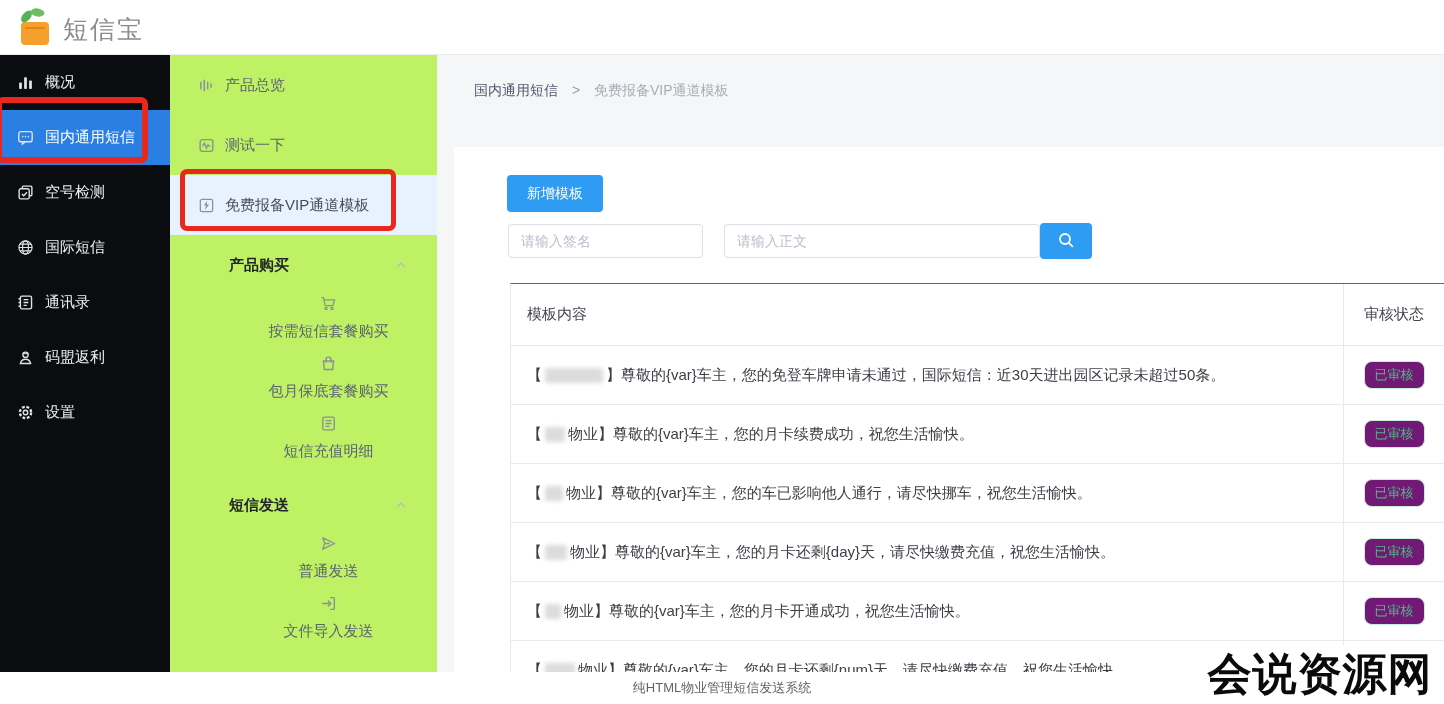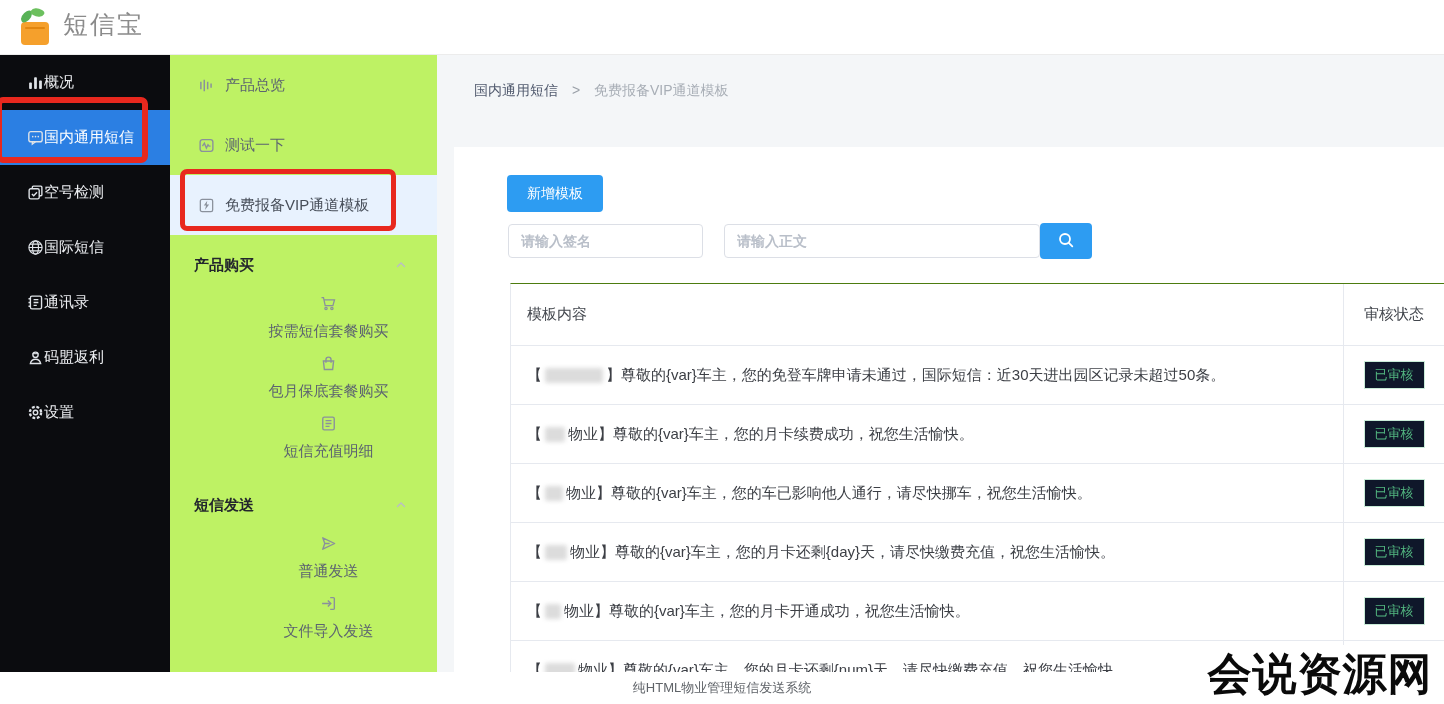--- a/index.html
+++ b/index.html
@@ -3,84 +3,84 @@
 <meta charset="utf-8">
 <style>
   html,body{margin:0;padding:0;background:#fff;}
   *{box-sizing:border-box;}
   .stage{position:relative;width:1444px;height:704px;overflow:hidden;background:#fff;
          font-family:"Liberation Sans","DejaVu Sans",sans-serif;}
 
   
   .topbar{position:absolute;left:0;top:0;width:1444px;height:55px;background:#fff;
           border-bottom:1px solid #ececec;display:flex;align-items:center;padding-left:18px;z-index:2;}
-  .logo{display:flex;align-items:flex-start;gap:9px;cursor:pointer;}
+  .logo{display:flex;align-items:flex-end;gap:9px;cursor:pointer;}
   .logo-icon{position:relative;width:36px;height:38px;}
   .logo-box{position:absolute;left:3px;bottom:1px;width:28px;height:23px;background:#f5a02c;border-radius:4px;}
   .logo-box:after{content:"";position:absolute;left:4px;top:5px;width:20px;height:2px;background:#e2860f;border-radius:2px;}
   .leaf{position:absolute;width:13px;height:9px;background:#58b257;border-radius:70% 30% 70% 30%;}
   .leaf.l1{left:2px;top:4px;transform:rotate(-28deg);}
   .leaf.l2{left:13px;top:0;transform:rotate(30deg);background:#6cc05e;}
   .logo-text{font-size:25px;color:#8b8b8b;letter-spacing:2px;}
 
   
   .dark-side{position:absolute;left:0;top:55px;width:170px;height:617px;background:#0b0c0f;z-index:2;}
-  .side-item{height:55px;display:flex;align-items:center;padding-left:27px;
+  .side-item{height:55px;display:flex;align-items:center;gap:11px;padding-left:17px;
              color:#eceef1;font-size:15px;cursor:pointer;white-space:nowrap;}
   .side-item .ic{width:17px;height:17px;color:#dfe3e8;flex:none;display:inline-flex;}
   .side-item .ic svg{width:100%;height:100%;}
   .side-item.active{background:#2b7fe3;color:#fff;}
 
   
   .submenu{position:absolute;left:170px;top:55px;width:267px;height:617px;background:#bef264;z-index:2;}
   .sub-item{height:60px;display:flex;align-items:center;gap:10px;padding-left:28px;
             color:#5c6470;font-size:15px;cursor:pointer;white-space:nowrap;}
   .sub-item .ic{width:17px;height:17px;color:#8a919c;flex:none;display:inline-flex;}
   .sub-item .ic svg{width:100%;height:100%;}
   .sub-item.child{padding-left:50px;flex-direction:column;}
   .sub-item.active{background:#e8f2fe;color:#474e59;}
   .sub-section{height:60px;display:flex;align-items:center;justify-content:space-between;
-               padding:0 30px 0 24px;color:#23262d;font-weight:bold;font-size:15px;cursor:pointer;}
+               padding:0 30px 0 24px;color:#23262d;font-weight:bold;font-size:15px;cursor:pointer;margin-left:35px;}
   .sub-section .chev{width:12px;height:12px;color:#b9bdc5;display:inline-flex;}
   .sub-section .chev svg{width:100%;height:100%;}
 
   
   .anno{position:absolute;border:6px solid #e8281e;border-radius:7px;z-index:4;pointer-events:none;}
   .anno.a1{left:-4px;top:97px;width:152px;height:66px;}
   .anno.a2{left:180px;top:169px;width:216px;height:62px;border-width:5px;}
 
   
   .content{position:absolute;left:437px;top:55px;width:1007px;height:617px;background:#f4f6f8;z-index:1;}
   .breadcrumb{position:absolute;left:37px;top:27px;font-size:14px;}
   .bc-link{color:#515a6e;cursor:pointer;}
   .bc-sep{color:#9aa0a8;margin:0 10px;}
   .bc-current{color:#a8aeb6;}
 
   .card{position:absolute;left:17px;top:92px;right:0;bottom:0;background:#fff;overflow:hidden;}
   .btn-add{position:absolute;left:53px;top:28px;width:96px;height:37px;background:#2d9cf2;color:#fff;
            border:none;border-radius:4px;font-size:14px;cursor:pointer;font-family:inherit;}
   .inp{position:absolute;top:77px;height:34px;border:1px solid #dcdfe6;border-radius:4px;
-       padding:0 12px;font-size:14px;color:#333;font-family:inherit;outline:none;font-weight:bold;}
+       padding:0 12px;font-size:14px;color:#333;font-family:inherit;outline:none;}
   .inp::placeholder{color:#b9bfc9;}
   .inp.sign{left:54px;width:195px;}
   .inp.body{left:262px;width:316px;margin-left:8px;}
   .btn-search{position:absolute;left:586px;top:76px;width:52px;height:36px;background:#2d9cf2;border:none;
               border-radius:4px;cursor:pointer;display:flex;align-items:center;justify-content:center;}
   .btn-search svg{width:18px;height:18px;}
 
   .tpl-table{position:absolute;left:56px;top:136px;right:0;border-top:1px solid #4d7c0f;
              border-left:1px solid #e6e9ef;}
   .trow{display:flex;border-bottom:1px solid #e6e9ef;align-items:stretch;}
   .cell-content{flex:1;min-height:58px;display:flex;align-items:center;padding:0 16px;
                 font-size:15px;color:#3c3f45;}
   .trow.thead .cell-content{min-height:61px;color:#42464d;}
   .cell-status{width:101px;flex:none;border-left:1px solid #e6e9ef;display:flex;
                align-items:center;justify-content:center;font-size:15px;color:#42464d;}
-  .badge{background:#0f172a;border:1px solid #c9ecd8;color:#53b881;font-size:13px;
-         padding:4px 10px;border-radius:0;white-space:nowrap;}
+  .badge{background:#701a75;border:1px solid #c9ecd8;color:#53b881;font-size:13px;
+         padding:4px 10px;border-radius:8px;white-space:nowrap;}
   .redact{display:inline-block;height:15px;background:#dcdcdc;border-radius:2px;
           filter:blur(2px);margin:0 3px;vertical-align:-2px;}
 
   
   .footer-strip{position:absolute;left:0;top:672px;width:1444px;height:32px;background:#fff;z-index:5;
                 display:flex;align-items:center;justify-content:center;}
   .caption{font-size:13px;color:#5f6368;}
   .watermark{position:absolute;right:0;top:645px;width:248px;height:59px;background:#fff;z-index:6;
              display:flex;align-items:center;justify-content:center;}
   .wm-text{font-size:44px;font-weight:bold;color:#0a0a0a;white-space:nowrap;letter-spacing:1px;}

